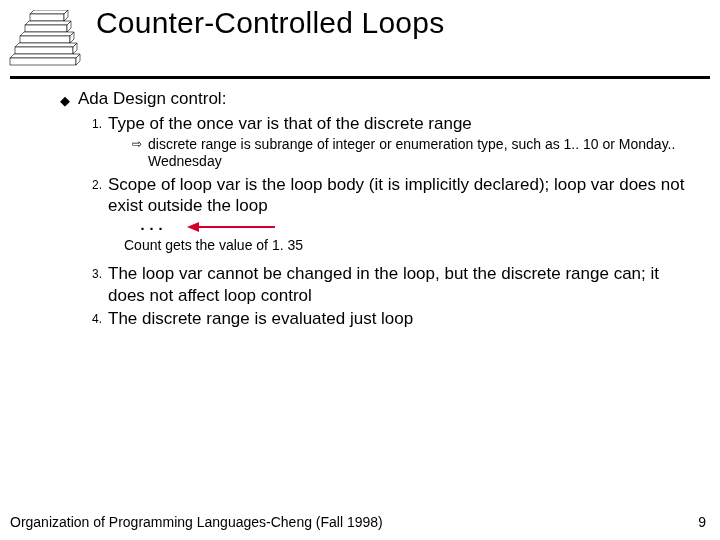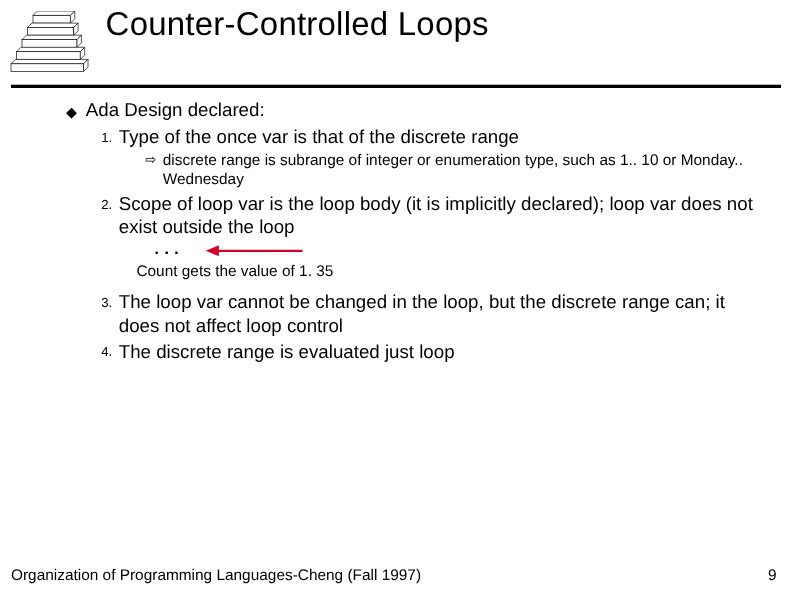--- a/index.html
+++ b/index.html
@@ -161,21 +161,21 @@
   </div>
   <div class="title">Counter-Controlled Loops</div>
 </div>
 
 <hr class="rule">
 
 <div class="content">
 
   <div class="bullet-row">
     <span class="marker">◆</span>
-    <span>Ada Design declared:</span>
+    <span>Ada Design control:</span>
   </div>
 
   <div class="ol-row">
     <span class="num">1.</span>
     <span class="txt">Type of the once var is that of the discrete range</span>
   </div>
   <div class="sub-row">
     <span class="arrow">⇨</span>
     <span>discrete range is subrange of integer or enumeration type, such as 1.. 10 or Monday.. Wednesday</span>
   </div>
@@ -201,14 +201,14 @@
     <span class="num">3.</span>
     <span class="txt">The loop var cannot be changed in the loop, but the discrete range can; it does not affect loop control</span>
   </div>
   <div class="ol-row">
     <span class="num">4.</span>
     <span class="txt">The discrete range is evaluated just loop</span>
   </div>
 
 </div>
 
-<div class="footer">Organization of Programming Languages-Cheng (Fall 1997)</div>
+<div class="footer">Organization of Programming Languages-Cheng (Fall 1998)</div>
 <div class="pagenum">9</div>
 
 </body></html>

